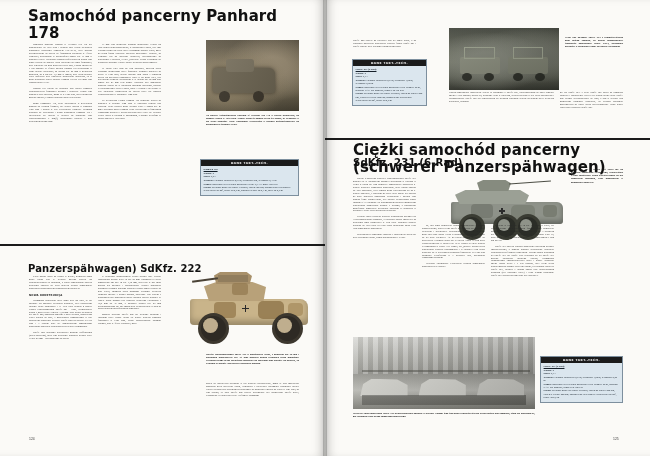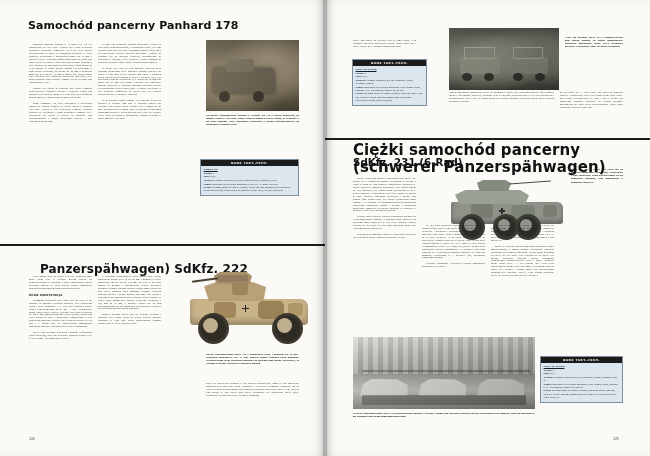--- a/index.html
+++ b/index.html
@@ -44,21 +44,21 @@
 
   .illus{position:absolute;}
 </style>
 </head>
 <body>
 
 <div id="page">
 
   <div class="sheet left">
 
-    <h1 class="sect" style="position:absolute;left:28px;top:20px;width:260px;font-size:11px;">Samochód pancerny Panhard 178</h1>
+    <h1 class="sect" style="position:absolute;left:28px;top:8px;width:260px;font-size:15px;">Samochód pancerny Panhard 178</h1>
 
     <div class="col" style="left:29px;top:44px;width:63px;">
       <p class="para ind">Samochód pancerny Panhard et Levassor Typ 178 był produkowany od 1935 roku i powstał jako wersja rozwojowa konstrukcji oznaczonej symbolem TOE-M-32, czyli pojazdu przeznaczonego do użycia we francuskich koloniach w Afryce Północnej, uzbrojonego w krótkolufową armatę kal. 37 mm w obrotowej wieży. Wytwórnia Panhard zaoferowała ten pojazd jako punkt wyjścia do budowy wozu bojowego dla armii francuskiej, przy tym nowy typ miał napęd na cztery koła, a silnik znalazł się z tyłu kadłuba. W efekcie powstał Panhard 178 wyposażony w różne rodzaje uzbrojenia, od działka kal. 25 mm w niektórych modelach, po 2 km kal. 7,5 mm w innych, przy czym niektóre wozy dowódcze były całkowicie pozbawione uzbrojenia, za to miały dodatkowy sprzęt radiowy. Panhard 178 był też znany jako Panhard Model 1935.</p>
       <p class="para ind">Panhard 178 wszedł do produkcji jako pojazd jednostek rozpoznawczych francuskiej piechoty i kawalerii. Tempo jego produkcji było opieszałe, mimo to w 1940 roku, przed niemiecką majową inwazją, Francuzi posiadali sporo tych wozów.</p>
       <p class="para ind">Mimo Panhardów 178, które początkowo w niewielkich grupach do licznych formacji, nie weszły udziału w kampanii 1940 roku i wpadło w ręce zwycięskich Niemców. Niemcom podobała się rozwiązana i udana konstrukcja Panharda 178 i zdecydowali się przyjąć te pojazdy na uzbrojenie jako Panzerspähwagen P 204(f), uzupełniając niektóre z nich uzbrojeniem niemieckim.</p>
     </div>
 
     <div class="col" style="left:98px;top:44px;width:63px;">
       <p class="para ind">37 mm i/lub niemieckie karabiny maszynowe. Pewna ich ilość pełniła długą garnizonową, w okupowanej Francji, lecz inne wysłano później na zajęte przez Wehrmacht obszary ZSRR, gdzie na tyłach frontu zwalczały sowiecką partyzantkę. Niektóre, po wymianie kół na specjalne podwozia, przystosowano do korzystania z torowisk, a owa „kolejowa" wersja wyróżniała się dodatkową szalunkę z dużą i dobrze widoczną anteną ramową.</p>
       <p class="para ind">W latach 1941–1942 45 tych pojazdów, ukrytych przed wojskami niemieckimi przez francuskie jednostki kawalerii po klęsce w 1940 roku, przejął barwnik ruch oporu z zamiarem użycia ich przeciwko okupantowi. Wozy te nie miały wież, lecz pod nosem Niemców wyposażono je w działka kal. 25 mm albo armaty kal. 47 mm i/lub karmy. Następnie owe samochody pancerne zostały się w ośrodkach zbrojnego podziemia, głównie w nieokupowanej części Francji, gdzie z czasem i tak wpadły w ręce oddziałów niemieckich po zajęciu przez nie państwa vichystowskiego w listopadzie 1942 roku.</p>
@@ -87,21 +87,21 @@
         <div class="drow"><b>Załoga:</b> <span>4</span></div>
         <div class="drow"><b>Masa:</b> <span>8,5 t</span></div>
         <div class="drow"><b>Wymiary:</b> <span>długość całkowita 4,79 m, szerokość 2 m, wysokość 2,31 m</span></div>
         <div class="drow"><b>Napęd:</b> <span>chłodzony cieczą silnik gaźnikowy o poj. 6,33 l i mocy 105 KM</span></div>
         <div class="drow"><b>Osiągi:</b> <span>prędkość maks. na drodze 72 km/h, zasięg 300 km; pokonywane przeszkody: wzniesienia do 40°, brody do 0,6 m, pionowe ściany do 0,3 m, rowy do 0,6 m</span></div>
       </div>
     </div>
 
     <div style="position:absolute;left:0;top:244px;width:325px;height:2px;background:#1b1b1b;"></div>
 
-    <h1 class="sect" style="position:absolute;left:28px;top:263px;width:240px;font-size:12px;margin-left:12px;">Panzerspähwagen) SdKfz. 222</h1>
+    <h1 class="sect" style="position:absolute;left:28px;top:263px;width:240px;font-size:10px;">Panzerspähwagen) SdKfz. 222</h1>
 
     <div class="illus" style="left:184px;top:255px;width:130px;height:95px;">
 
       <div style="position:absolute;left:6px;top:44px;width:118px;height:26px;background:#c9b48a;
                   border-radius:3px 8px 4px 4px;box-shadow:inset 0 -4px 6px rgba(0,0,0,.25);"></div>
       <div style="position:absolute;left:20px;top:27px;width:62px;height:19px;background:#b8a179;
                   clip-path:polygon(8% 100%,0 22%,20% 0,78% 0,100% 26%,96% 100%);"></div>
       <div style="position:absolute;left:30px;top:17px;width:38px;height:12px;background:#a8906a;
                   clip-path:polygon(6% 100%,0 30%,16% 0,86% 0,100% 34%,94% 100%);"></div>
       <div style="position:absolute;left:34px;top:20px;width:30px;height:7px;background:#7e6e52;opacity:.55;"></div>

